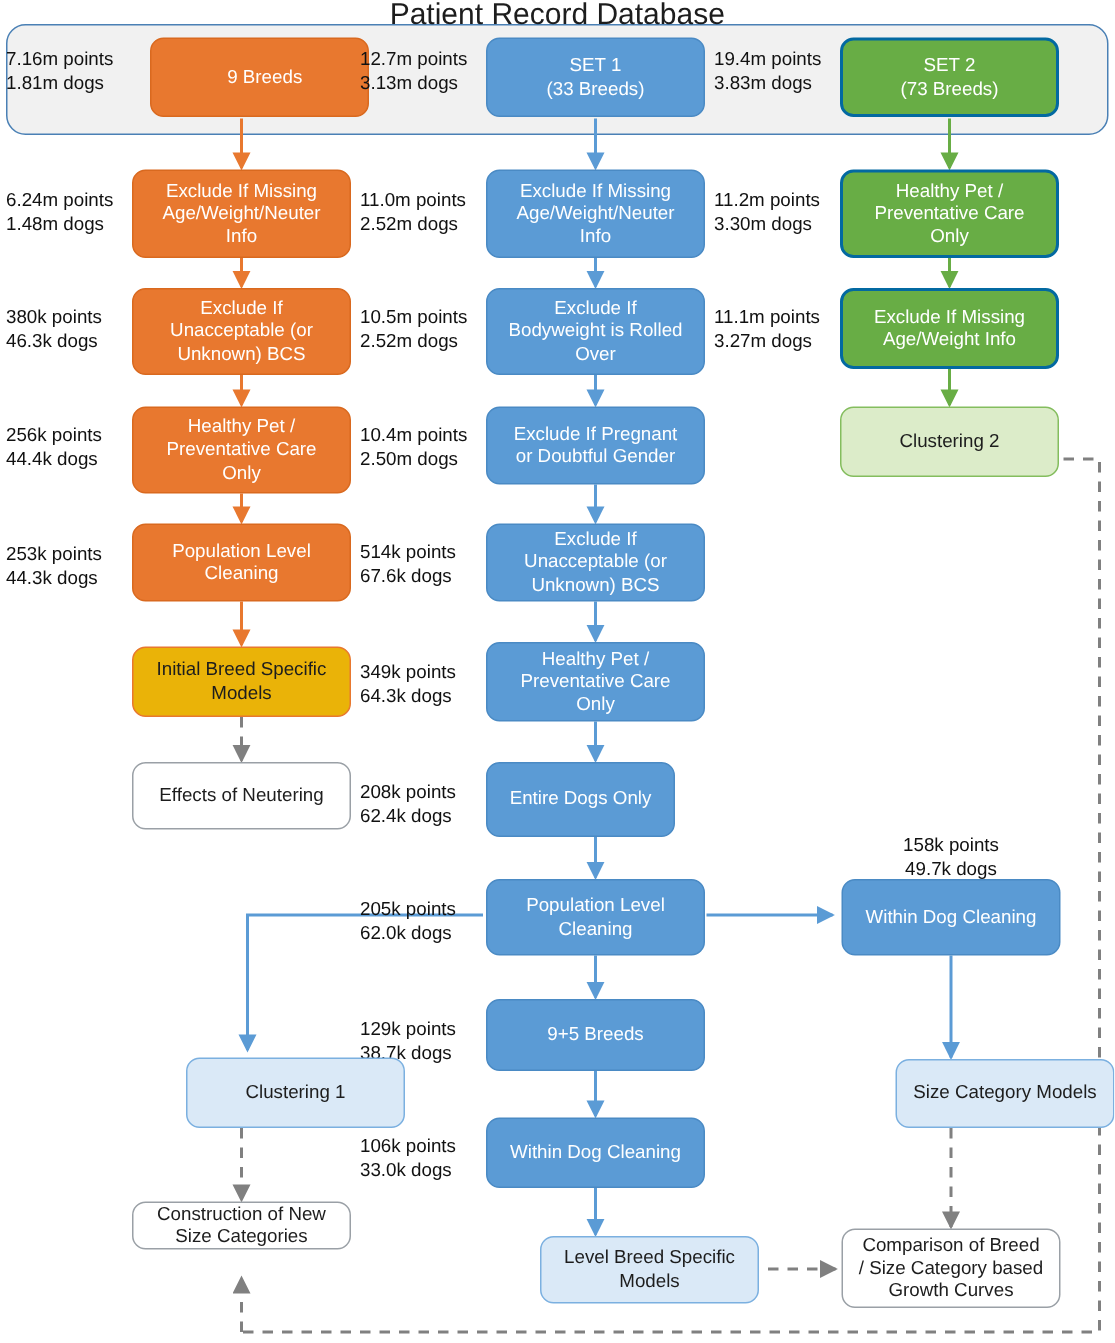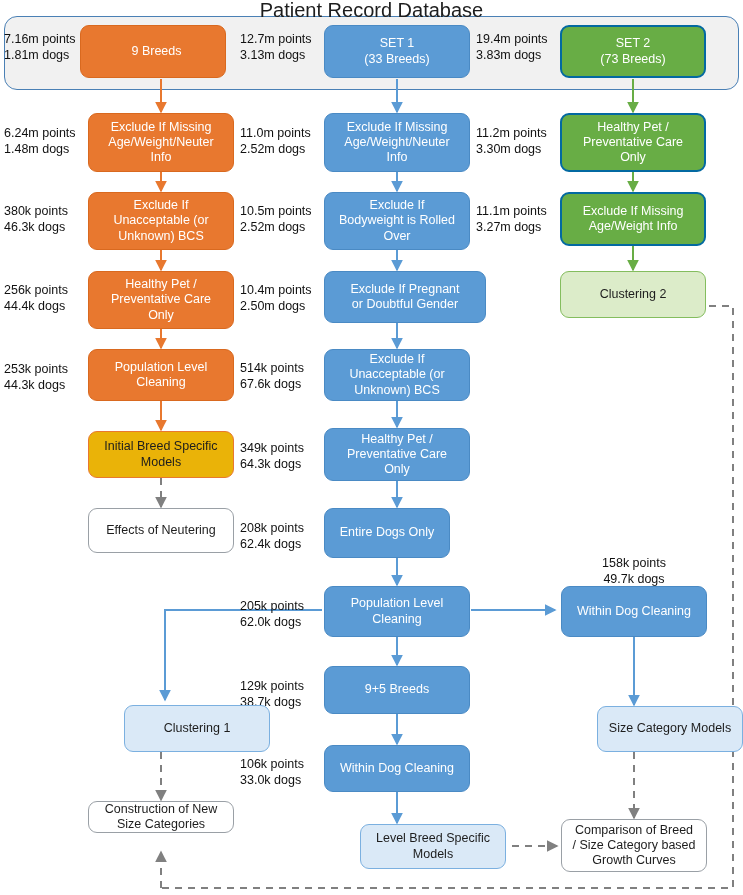--- a/index.html
+++ b/index.html
@@ -161,21 +161,21 @@
       <path d="M634,752 L634,818"></path>
       <path d="M473,846 L557,846"></path>
       <path d="M161,888 L161,852"></path>
     </g>
 
     <g stroke="#808080" stroke-width="2" fill="none" stroke-dasharray="7,6">
       <path d="M709,306 L733,306 L733,888 L161,888"></path>
     </g>
   </svg>
 
-  <div class="node n-orange" style="left:80px; top:25px; width:146px; height:53px;padding-left:12px;">9 Breeds</div>
+  <div class="node n-orange" style="left:100px; top:25px; width:146px; height:53px;padding-left:12px;">9 Breeds</div>
   <div class="sidelabel" style="left:4px; top:31px; width:80px;">7.16m points
 1.81m dogs</div>
 
   <div class="node n-orange" style="left:88px; top:113px; width:146px; height:59px;">Exclude If Missing
 Age/Weight/Neuter
 Info</div>
   <div class="sidelabel" style="left:4px; top:125px; width:80px;">6.24m points
 1.48m dogs</div>
 
   <div class="node n-orange" style="left:88px; top:192px; width:146px; height:58px;">Exclude If
@@ -210,21 +210,21 @@
 Info</div>
   <div class="sidelabel" style="left:240px; top:125px; width:80px;">11.0m points
 2.52m dogs</div>
 
   <div class="node n-blue" style="left:324px; top:192px; width:146px; height:58px;">Exclude If
 Bodyweight is Rolled
 Over</div>
   <div class="sidelabel" style="left:240px; top:203px; width:80px;">10.5m points
 2.52m dogs</div>
 
-  <div class="node n-blue" style="left:324px; top:271px; width:162px; height:52px;text-align:center;">Exclude If  Pregnant
+  <div class="node n-blue" style="left:324px; top:271px; width:146px; height:52px;text-align:center;">Exclude If  Pregnant
 or Doubtful Gender</div>
   <div class="sidelabel" style="left:240px; top:282px; width:80px;">10.4m points
 2.50m dogs</div>
 
   <div class="node n-blue" style="left:324px; top:349px; width:146px; height:52px;">Exclude If
 Unacceptable (or
 Unknown) BCS</div>
   <div class="sidelabel" style="left:240px; top:360px; width:80px;">514k points
 67.6k dogs</div>
 

